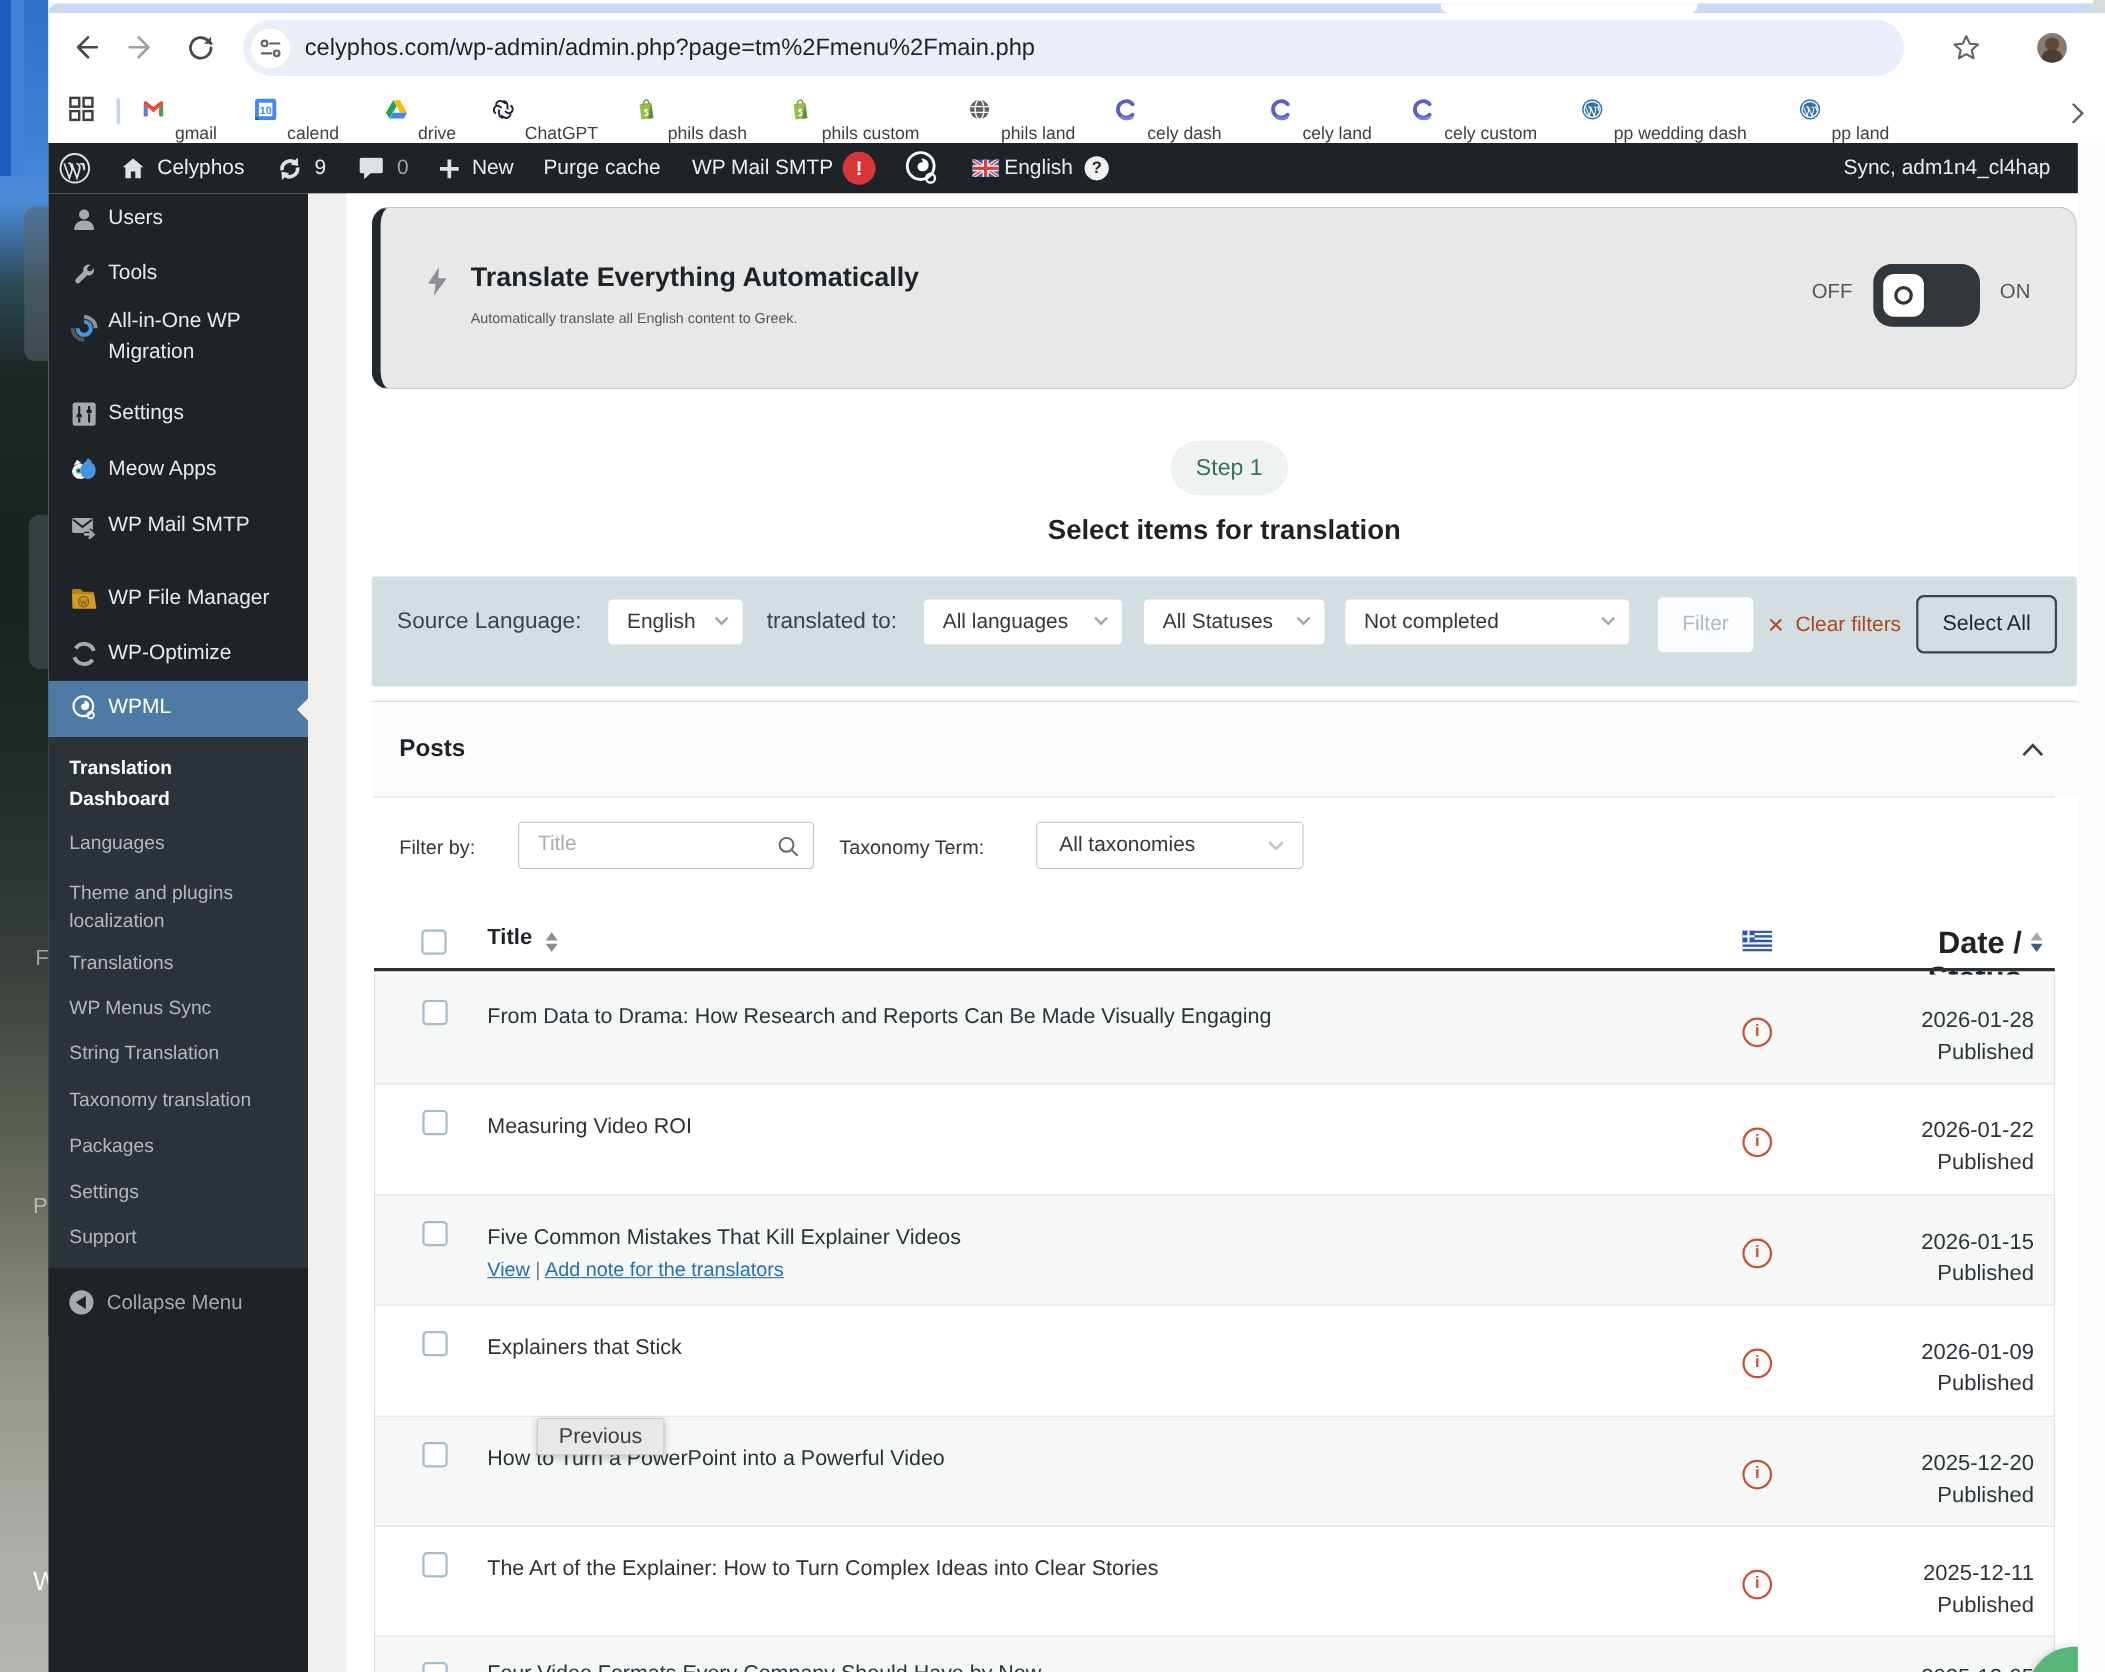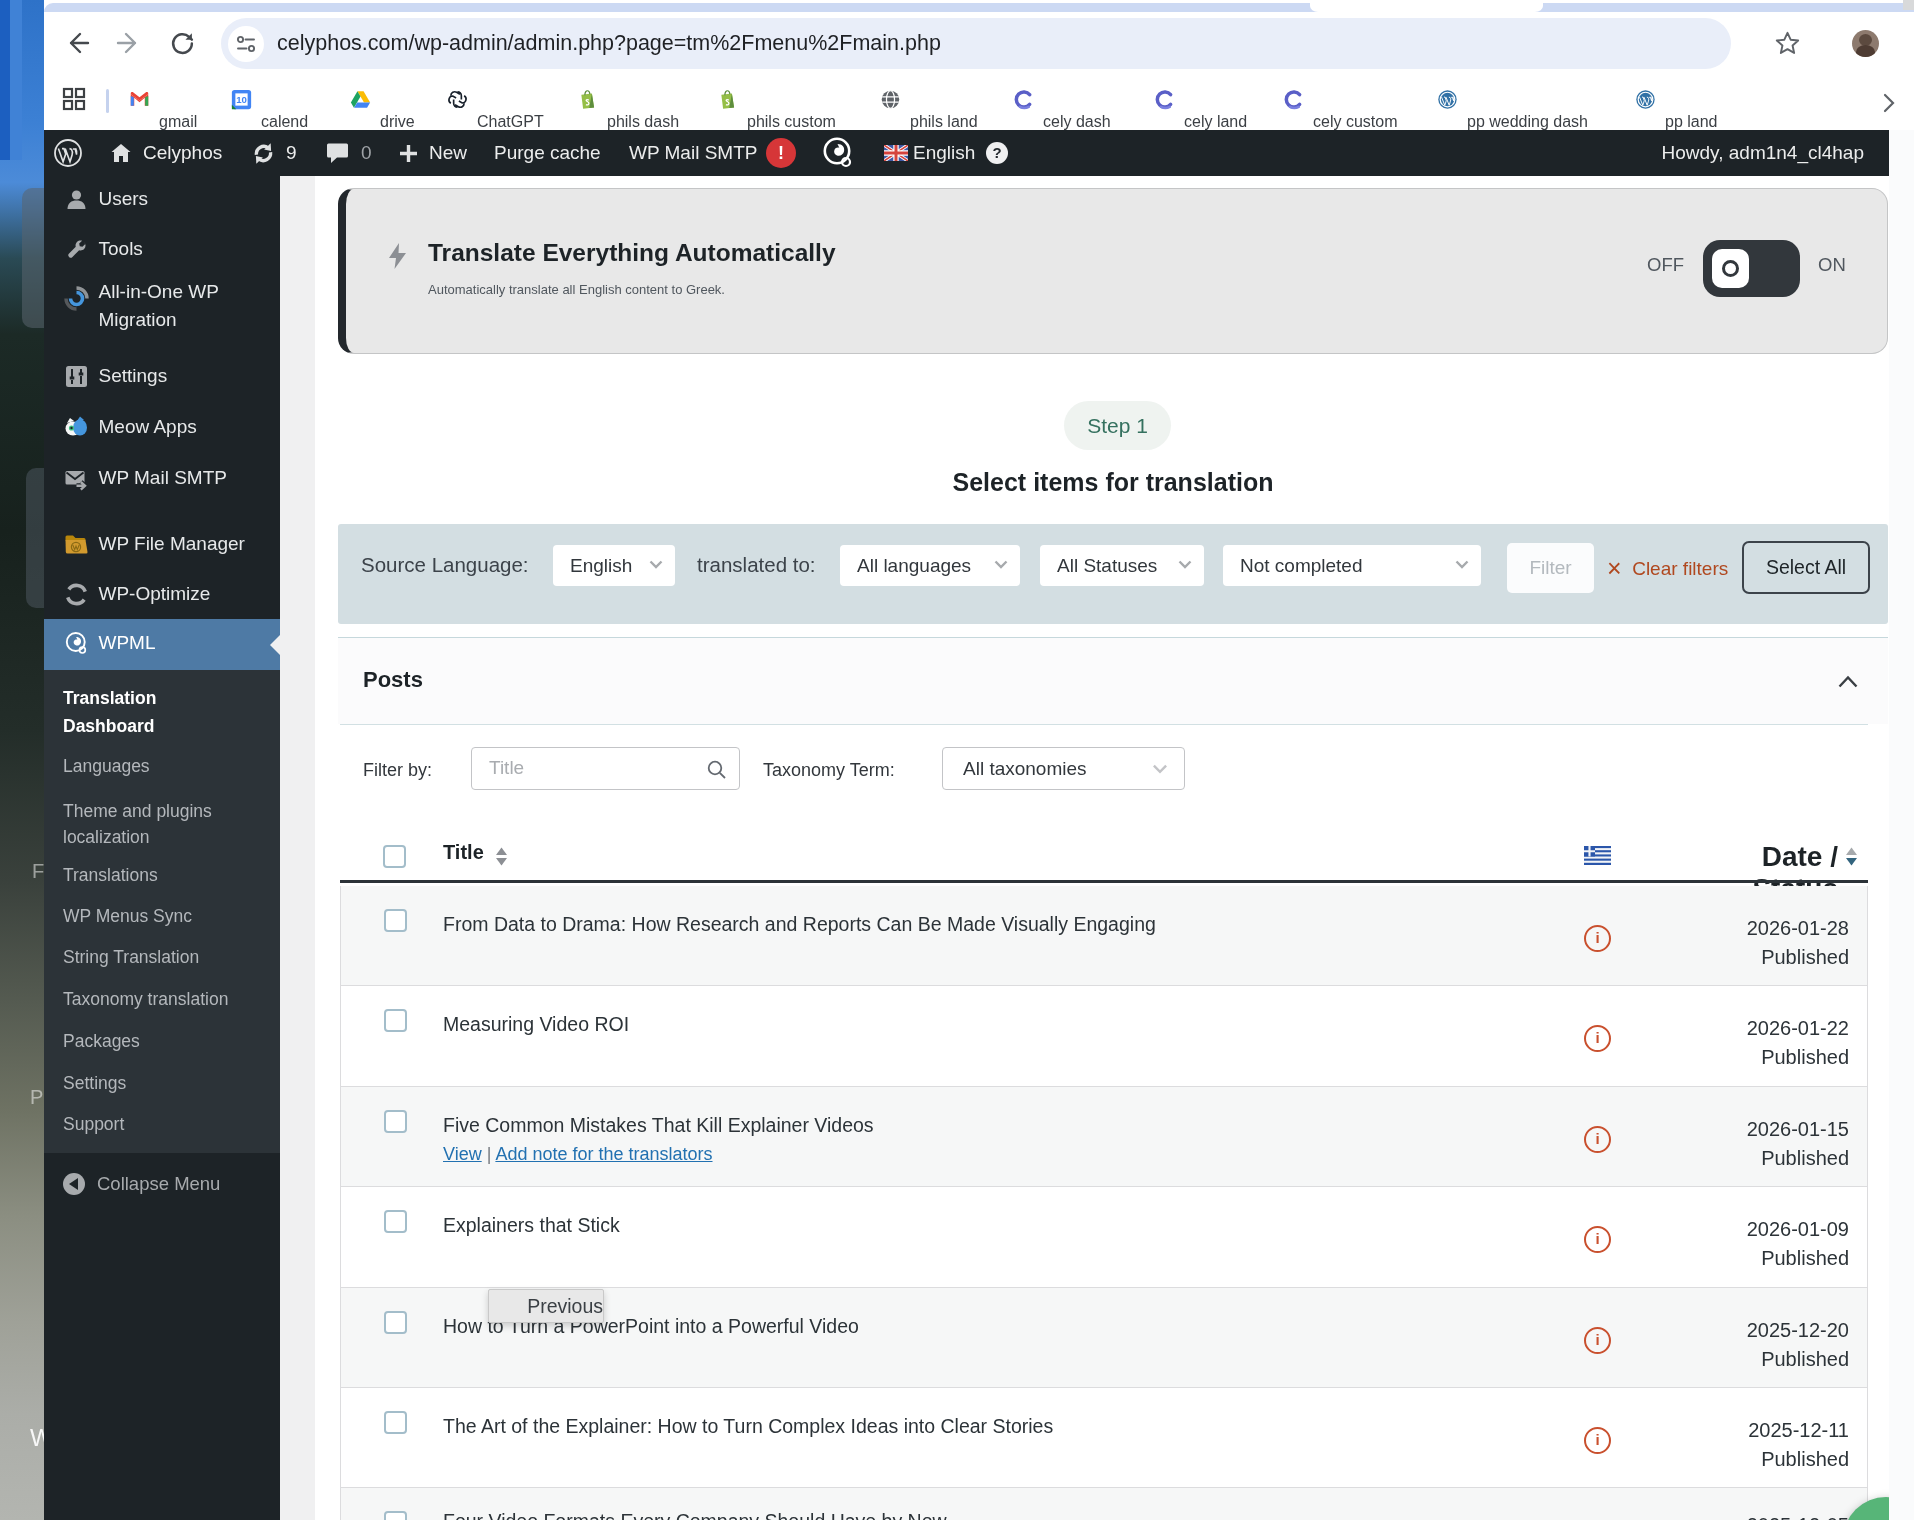--- a/index.html
+++ b/index.html
@@ -268,21 +268,21 @@
       </svg>
     <svg class="svgabs" style="left:840px;top:15px" width="24" height="16" viewBox="0 0 24 16">
         <rect width="24" height="16" rx="2" fill="#3d58a7"></rect>
         <path d="M0 0 L24 16 M24 0 L0 16" stroke="#fff" stroke-width="3.4"></path>
         <path d="M0 0 L24 16 M24 0 L0 16" stroke="#d5433d" stroke-width="1.5"></path>
         <path d="M12 0 L12 16 M0 8 L24 8" stroke="#fff" stroke-width="5.4"></path>
         <path d="M12 0 L12 16 M0 8 L24 8" stroke="#d5433d" stroke-width="3"></path>
       </svg>
     <div class="it" style="left:869px">English</div>
     <div class="abs" style="left:942px;top:12px;width:22px;height:22px;border-radius:50%;background:#f0f0f1;color:#23282d;font-size:15px;font-weight:bold;text-align:center;line-height:22px">?</div>
-    <div class="it" style="right:25px">Howdy, adm1n4_cl4hap</div>
+    <div class="it" style="right:25px">Sync, adm1n4_cl4hap</div>
   </div>
   <div id="sidebar">
     <div class="mi" style="top:11px;height:24px;line-height:24px">
         <svg class="micon" style="top:0px" viewBox="0 0 25 25">
           <circle cx="12.5" cy="8" r="4.6" fill="#a7aaad"></circle>
           <path d="M3.5 22 C3.5 16 7.5 13.5 12.5 13.5 C17.5 13.5 21.5 16 21.5 22 Z" fill="#a7aaad"></path>
         </svg>
         <span class="txt">Users</span>
       </div>
     <div class="mi" style="top:61px;height:24px;line-height:24px">
@@ -484,21 +484,21 @@
         <div class="ii" style="top:39px">i</div>
         <div class="date" style="top:31px">2026-01-09</div>
         <div class="date" style="top:60px">Published</div>
       </div>
       <div class="prow" style="top:650px;height:100px;background:#f6f7f7">
         <div class="cb" style="top:23px"></div>
         <div class="ttl" style="top:27px">How to Turn a PowerPoint into a Powerful Video</div>
         <div class="ii" style="top:39px">i</div>
         <div class="date" style="top:31px">2025-12-20</div>
         <div class="date" style="top:60px">Published</div>
-        <div class="abs" style="left:147px;top:1px;width:116px;height:34px;background:#e8e8e8;border:1px solid #c9c9c9;border-radius:2px;font-size:19.5px;color:#3a3f44;text-align:right;line-height:32px;box-shadow:0 3px 7px rgba(0,0,0,.18)">Previous</div>
+        <div class="abs" style="left:147px;top:1px;width:116px;height:34px;background:#e8e8e8;border:1px solid #c9c9c9;border-radius:2px;font-size:19.5px;color:#3a3f44;text-align:center;line-height:32px;box-shadow:0 3px 7px rgba(0,0,0,.18)">Previous</div>
       </div>
       <div class="prow" style="top:750px;height:100px;background:#fff">
         <div class="cb" style="top:23px"></div>
         <div class="ttl" style="top:27px">The Art of the Explainer: How to Turn Complex Ideas into Clear Stories</div>
         <div class="ii" style="top:39px">i</div>
         <div class="date" style="top:31px">2025-12-11</div>
         <div class="date" style="top:60px">Published</div>
       </div>
       <div class="prow" style="top:850px;height:33px;background:#f6f7f7;border-bottom:none">
         <div class="cb" style="top:23px"></div>

